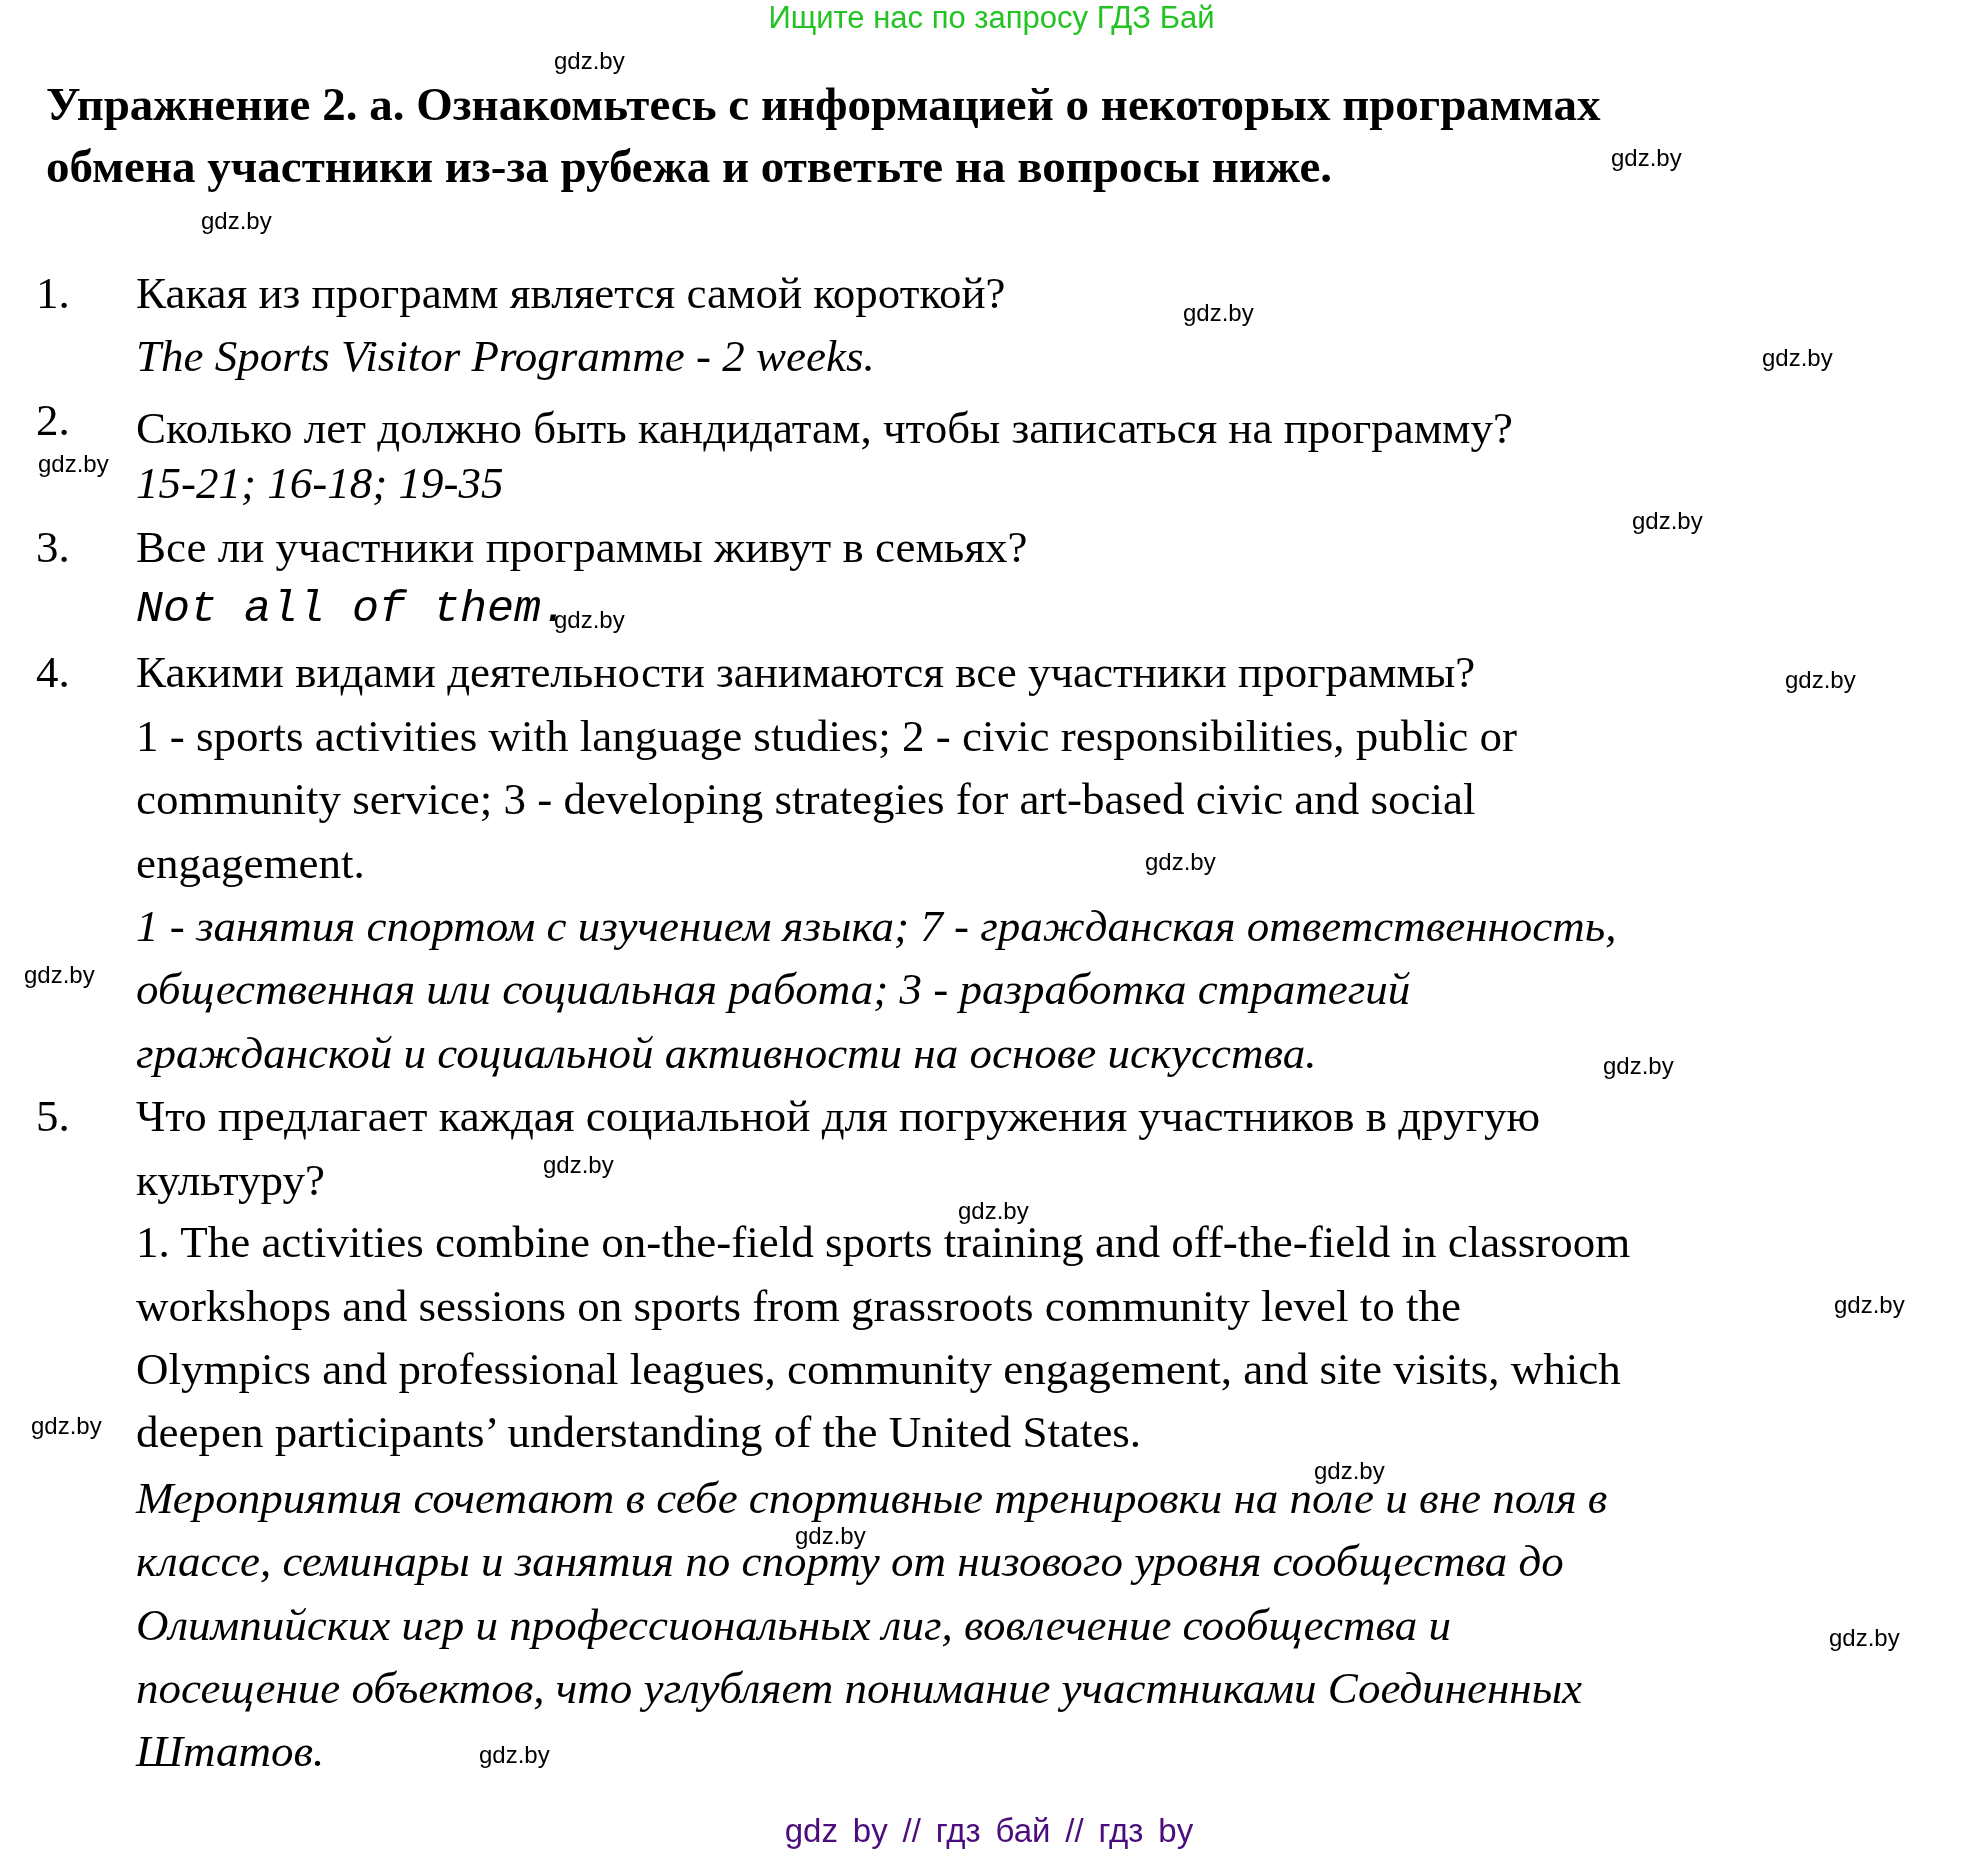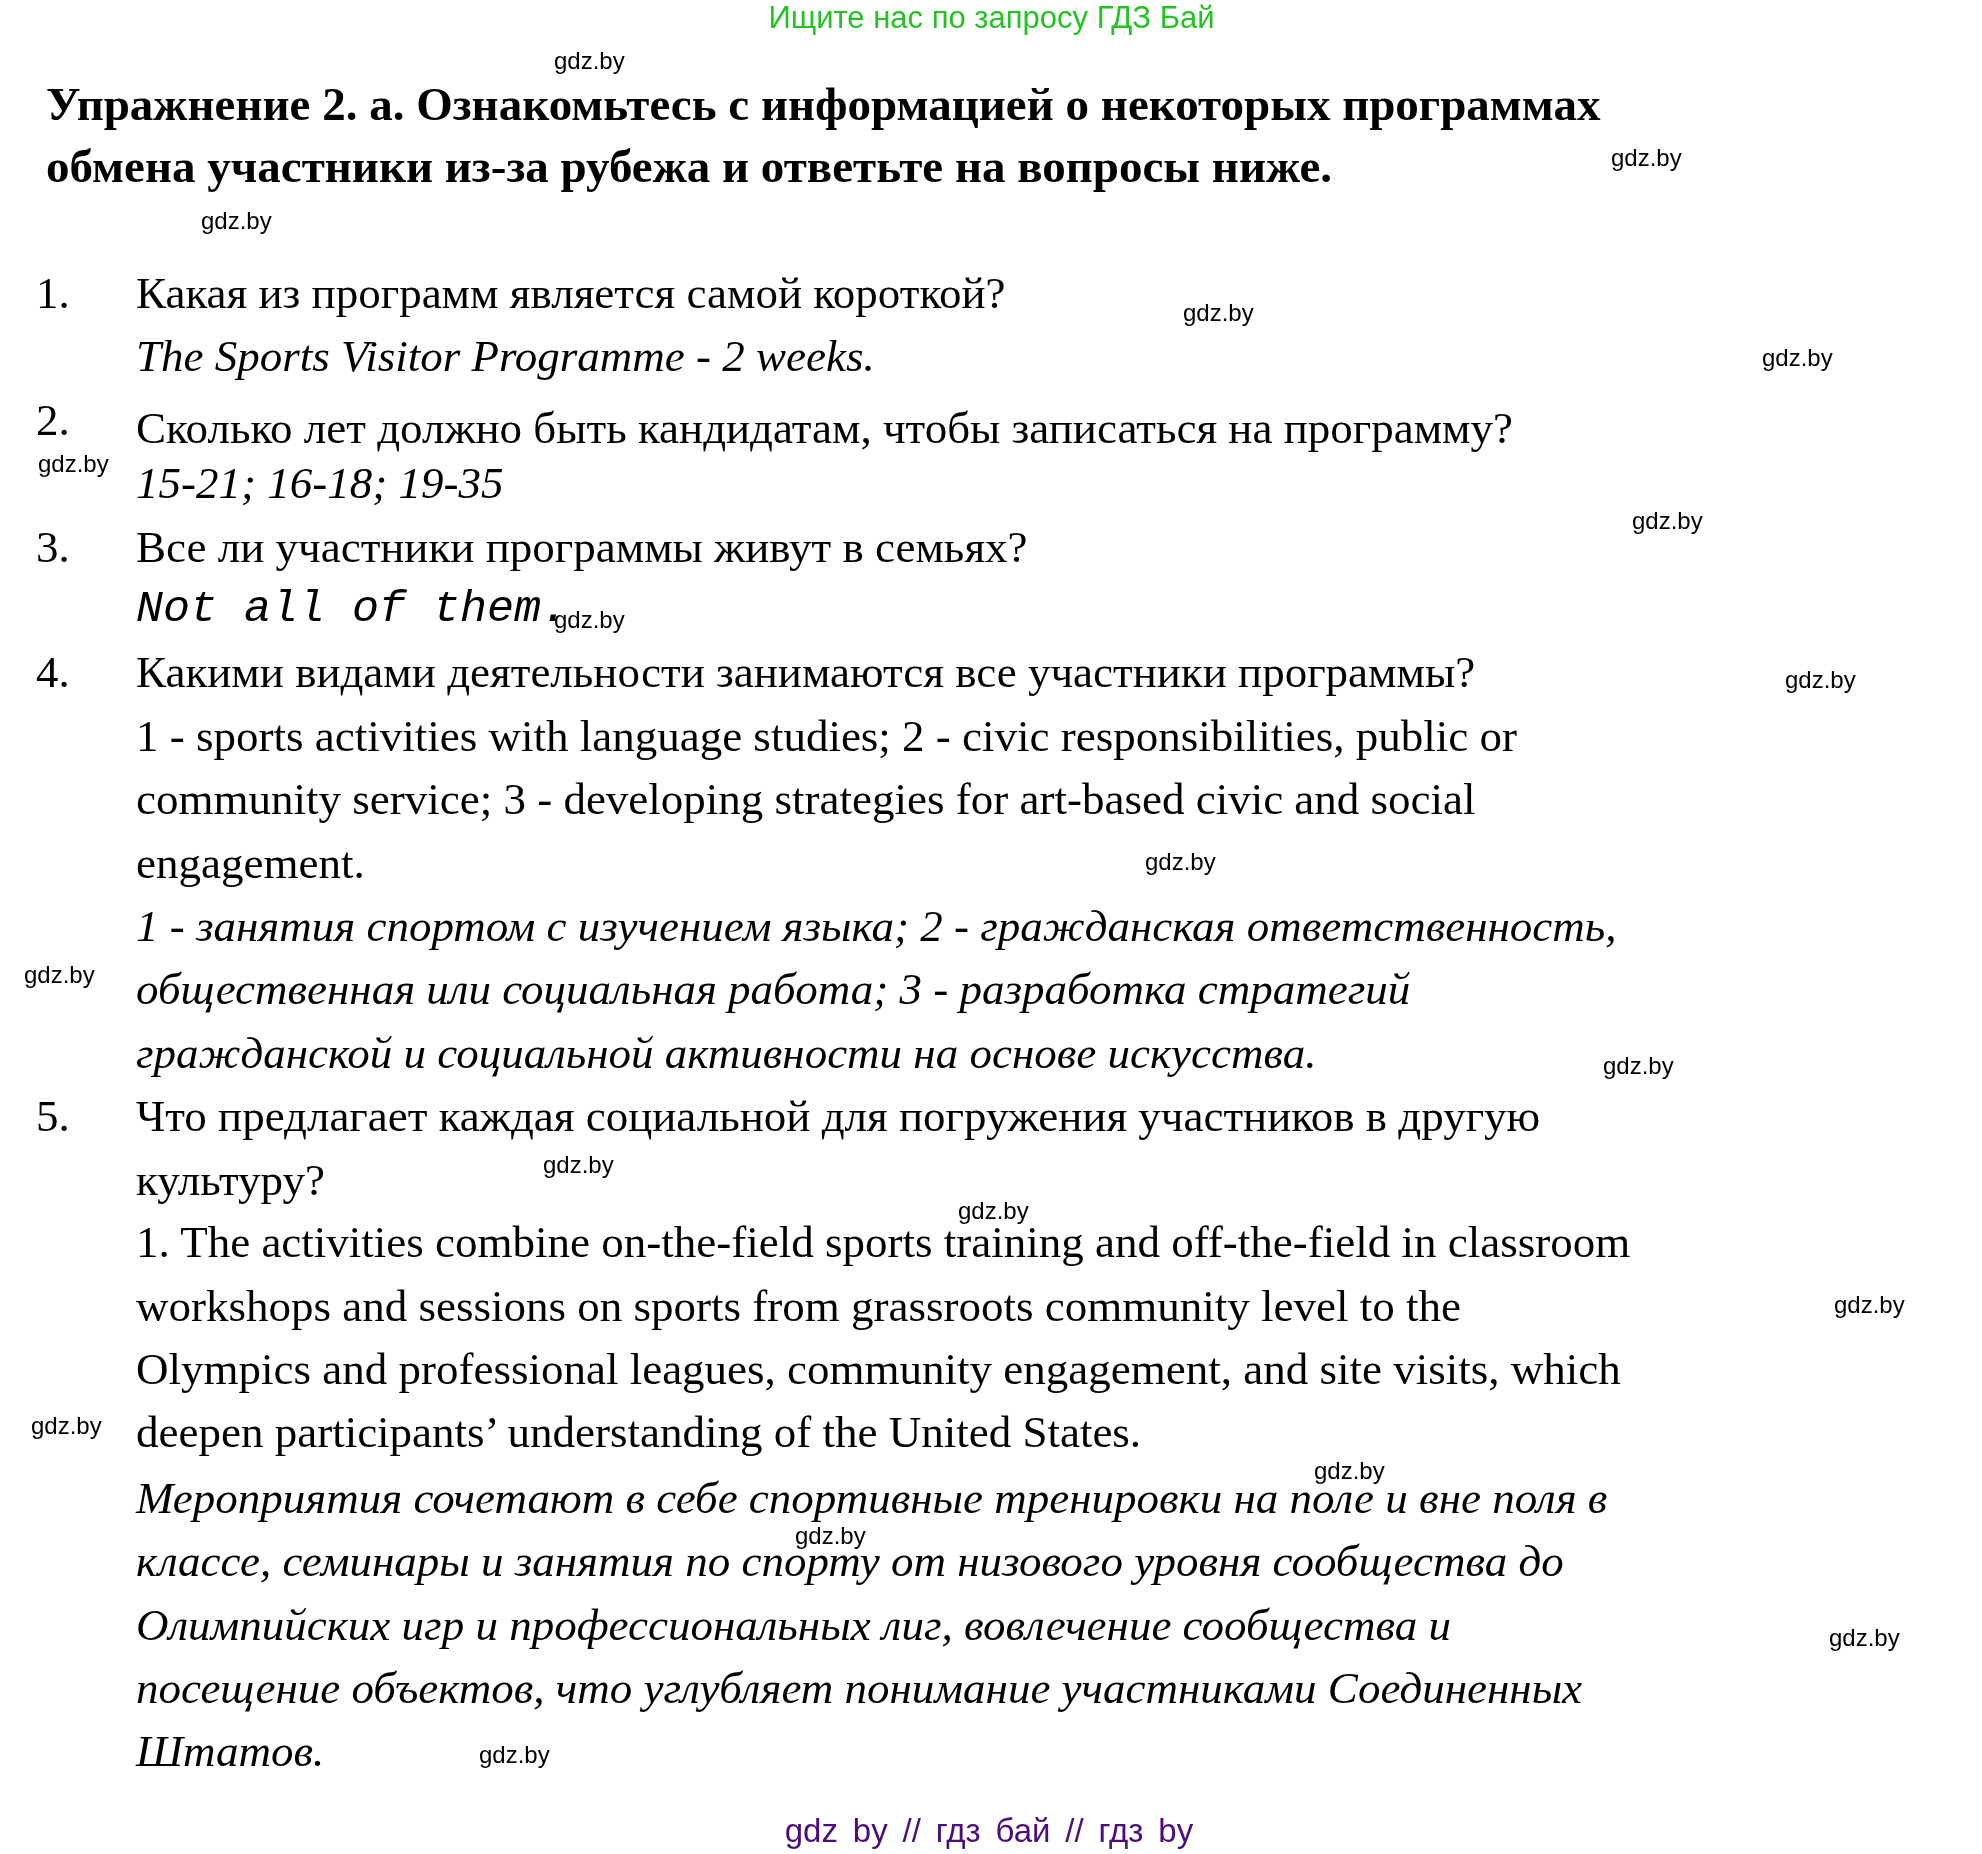--- a/index.html
+++ b/index.html
@@ -32,21 +32,21 @@
 
 <div class="abs line num" style="top:519px;">3.</div>
 <div class="abs line txt" style="top:519px;">Все ли участники программы живут в семьях?</div>
 <div class="abs line txt it" style="top:581px;font-family:Liberation Mono, monospace;">Not all of them.</div>
 
 <div class="abs line num" style="top:644px;">4.</div>
 <div class="abs line txt" style="top:644px;">Какими видами деятельности занимаются все участники программы?</div>
 <div class="abs line txt" style="top:708px;">1 - sports activities with language studies; 2 - civic responsibilities, public or</div>
 <div class="abs line txt" style="top:771px;">community service; 3 - developing strategies for art-based civic and social</div>
 <div class="abs line txt" style="top:835px;">engagement.</div>
-<div class="abs line txt it" style="top:898px;">1 - занятия спортом с изучением языка; 2 - гражданская ответственность,</div>
+<div class="abs line txt it" style="top:898px;">1 - занятия спортом с изучением языка; 7 - гражданская ответственность,</div>
 <div class="abs line txt it" style="top:961px;">общественная или социальная работа; 3 - разработка стратегий</div>
 <div class="abs line txt it" style="top:1025px;">гражданской и социальной активности на основе искусства.</div>
 
 <div class="abs line num" style="top:1088px;">5.</div>
 <div class="abs line txt" style="top:1088px;">Что предлагает каждая социальной для погружения участников в другую</div>
 <div class="abs line txt" style="top:1152px;">культуру?</div>
 <div class="abs line txt" style="top:1214px;">1. The activities combine on-the-field sports training and off-the-field in classroom</div>
 <div class="abs line txt" style="top:1278px;">workshops and sessions on sports from grassroots community level to the</div>
 <div class="abs line txt" style="top:1341px;text-align:right;">Olympics and professional leagues, community engagement, and site visits, which</div>
 <div class="abs line txt" style="top:1404px;">deepen participants’ understanding of the United States.</div>

